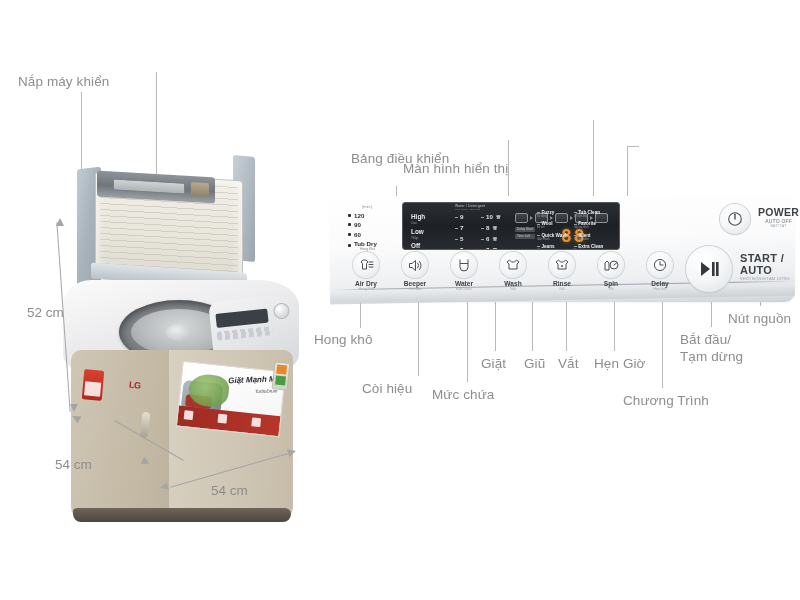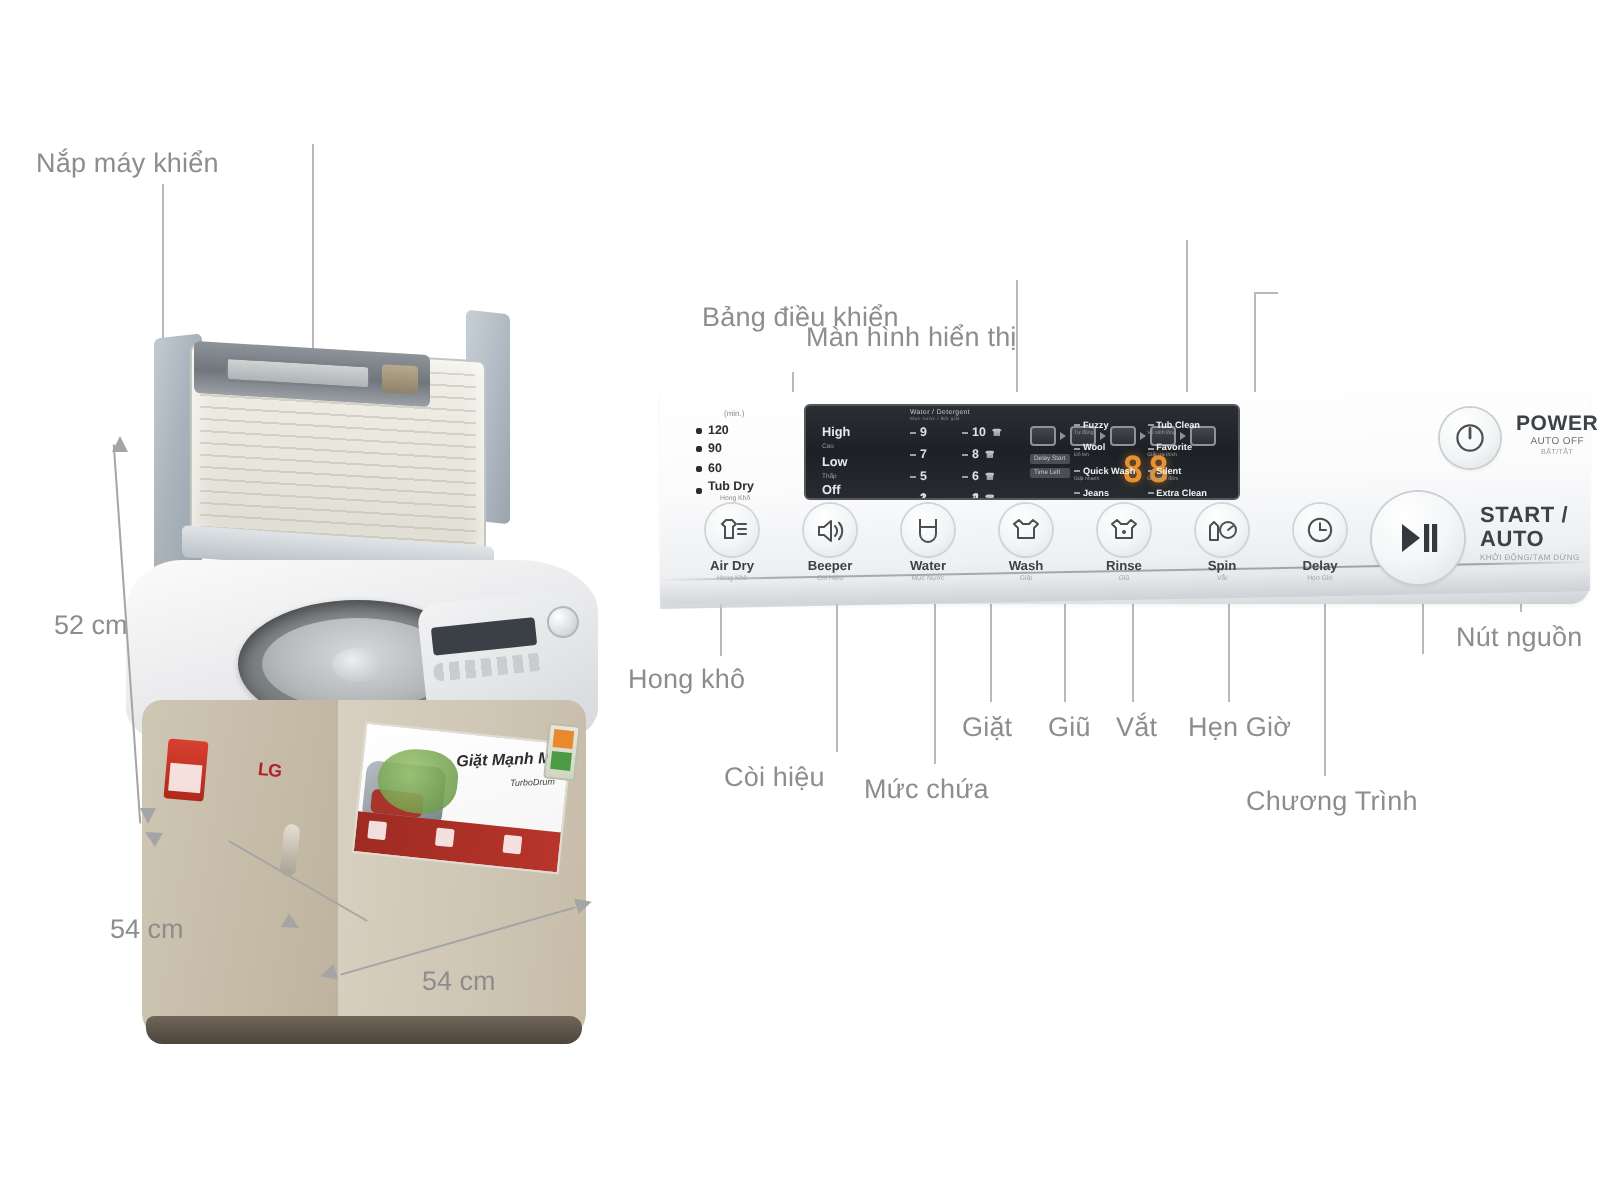--- a/index.html
+++ b/index.html
@@ -366,20 +366,22 @@
 
   <div class="ann" style="left:558px; top:355px;">Vắt</div>
   <div class="lead v" style="left:566px; top:300px; height:51px;"></div>
 
   <div class="ann" style="left:594px; top:355px;">Hẹn Giờ</div>
   <div class="lead v" style="left:614px; top:300px; height:51px;"></div>
 
   <div class="ann" style="left:623px; top:392px;">Chương Trình</div>
   <div class="lead v" style="left:662px; top:300px; height:88px;"></div>
 
+  <div class="ann" style="left:680px; top:331px;">Bắt đầu/
+Tạm dừng</div>
   <div class="lead v" style="left:711px; top:300px; height:27px;"></div>
 
   <div class="ann" style="left:728px; top:310px;">Nút nguồn</div>
   <div class="lead v" style="left:760px; top:290px; height:16px;"></div>
 
   <div class="wm">
     <div class="lid-left"></div>
     <div class="lid-right"></div>
     <div class="lid-panel"></div>
     <div class="lid-detergent">

